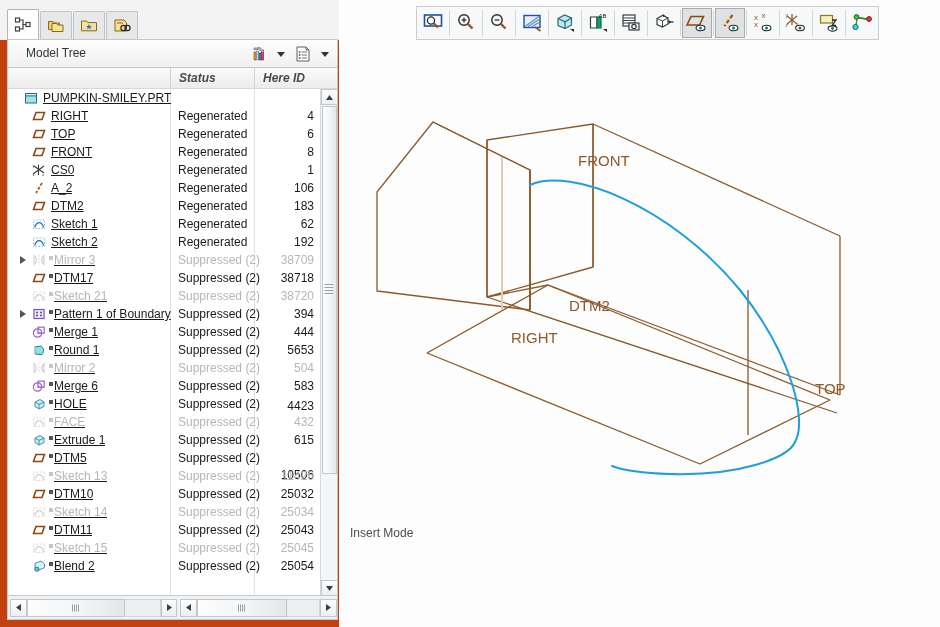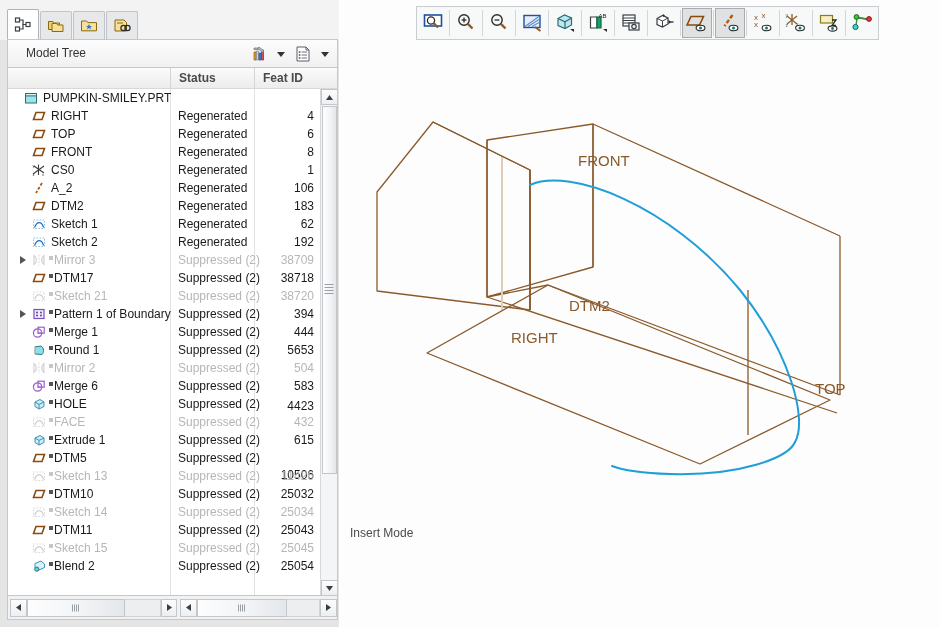--- a/index.html
+++ b/index.html
@@ -19,21 +19,21 @@
     background: #ffffff;
   }
 
   
   #nav-panel {
     position: absolute;
     left: 0;
     top: 0;
     width: 339px;
     height: 627px;
-    background: #e5e5e5;
+    background: #c2410c;
     box-sizing: border-box;
   }
 
   
   #tab-strip {
     position: absolute;
     left: 0;
     top: 0;
     width: 339px;
     height: 40px;
@@ -109,20 +109,21 @@
     left: 7px;
     top: 67px;
     width: 331px;
     height: 22px;
     box-sizing: border-box;
     background: linear-gradient(to bottom, #fbfbfb 0%, #ececec 100%);
     border: 1px solid #c4c8cc;
     border-bottom: 1px solid #d8d8d8;
     display: flex;
     align-items: center;
+    font-style: italic;
   }
   .colhdr {
     box-sizing: border-box;
     font-size: 12px;
     font-weight: bold;
     color: #4a4a4a;
     height: 100%;
     display: flex;
     align-items: center;
     padding-left: 8px;
@@ -153,20 +154,21 @@
     overflow: hidden;
   }
   .tree-row {
     height: 18px;
     display: flex;
     align-items: center;
     font-size: 12px;
     color: #1a1a1a;
     white-space: nowrap;
     cursor: default;
+    text-decoration: underline;
   }
   .tr-expander {
     width: 14px;
     flex: 0 0 14px;
     display: flex;
     align-items: center;
     justify-content: center;
     cursor: pointer;
   }
   .tr-expander .tri {
@@ -393,21 +395,21 @@
             <line x1="7.6" y1="13" x2="13" y2="13" stroke="#6a7078" stroke-width="1"></line>
           </svg>
         </div>
         <div class="caret-down"></div>
       </div>
     </div>
 
     <div id="tree-colheader">
       <div class="colhdr" id="colhdr-name"></div>
       <div class="colhdr sep" id="colhdr-status">Status</div>
-      <div class="colhdr sep" id="colhdr-featid">Feat ID</div>
+      <div class="colhdr sep" id="colhdr-featid">Here ID</div>
     </div>
 
     <div id="tree-body">
       <div class="vsep" style="left:162px"></div>
       <div class="vsep" style="left:246px"></div>
       <div id="tree-rows">
           <div class="tree-row-wrap">
             <div class="tree-row">
               <div style="width:0px;flex:0 0 0px"></div>
               <div class="tr-expander"></div>

